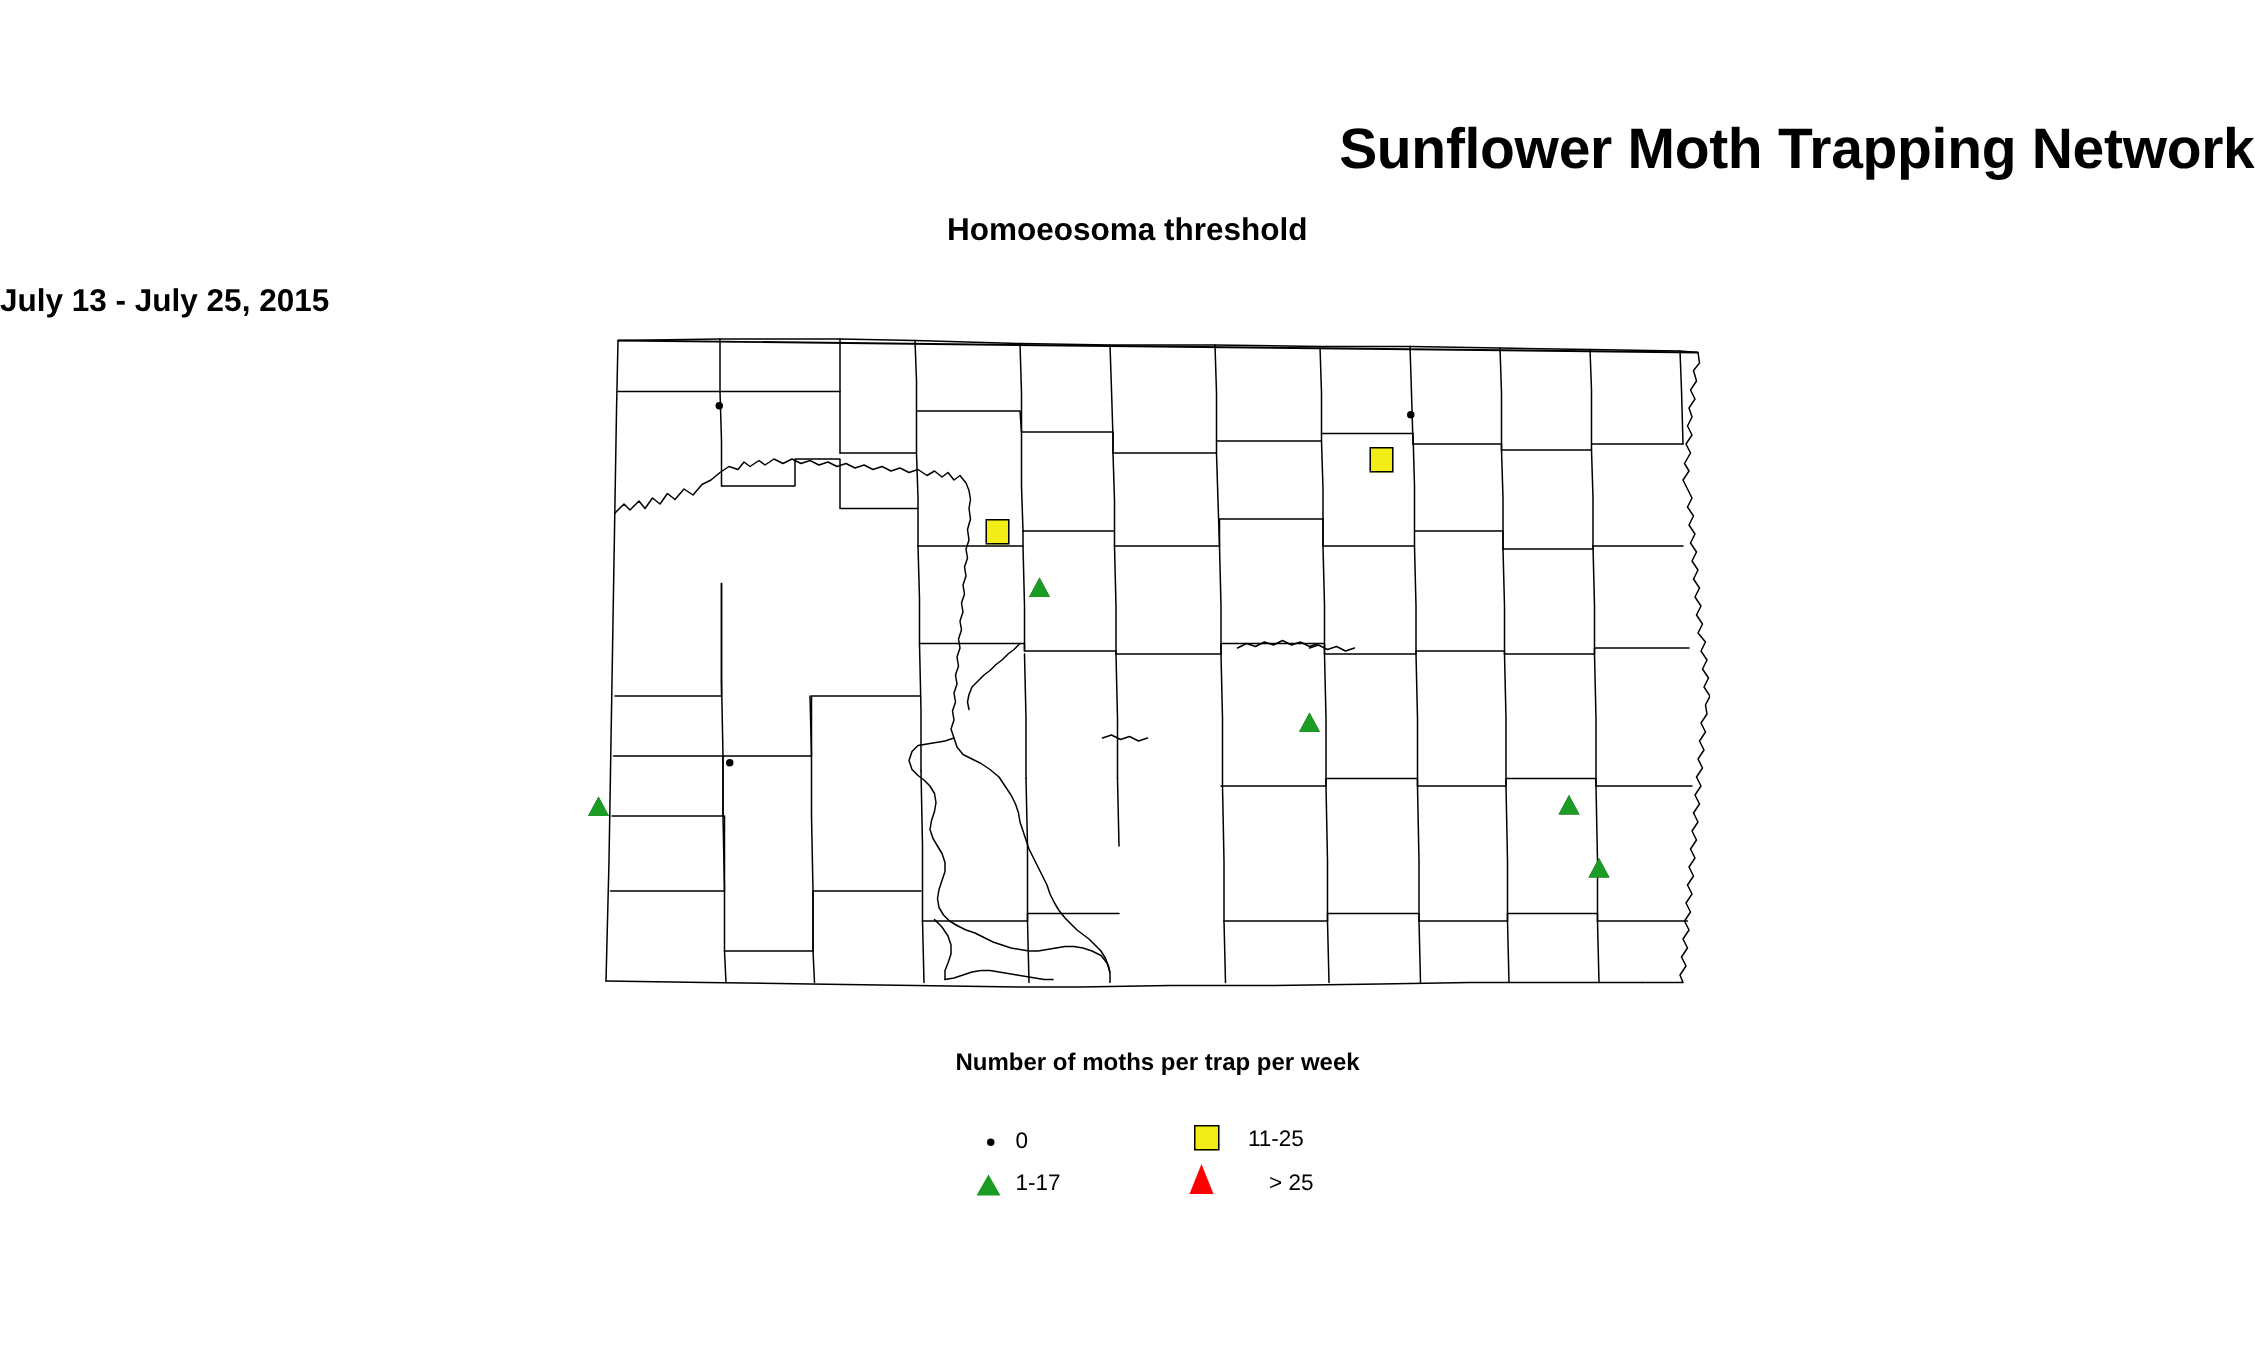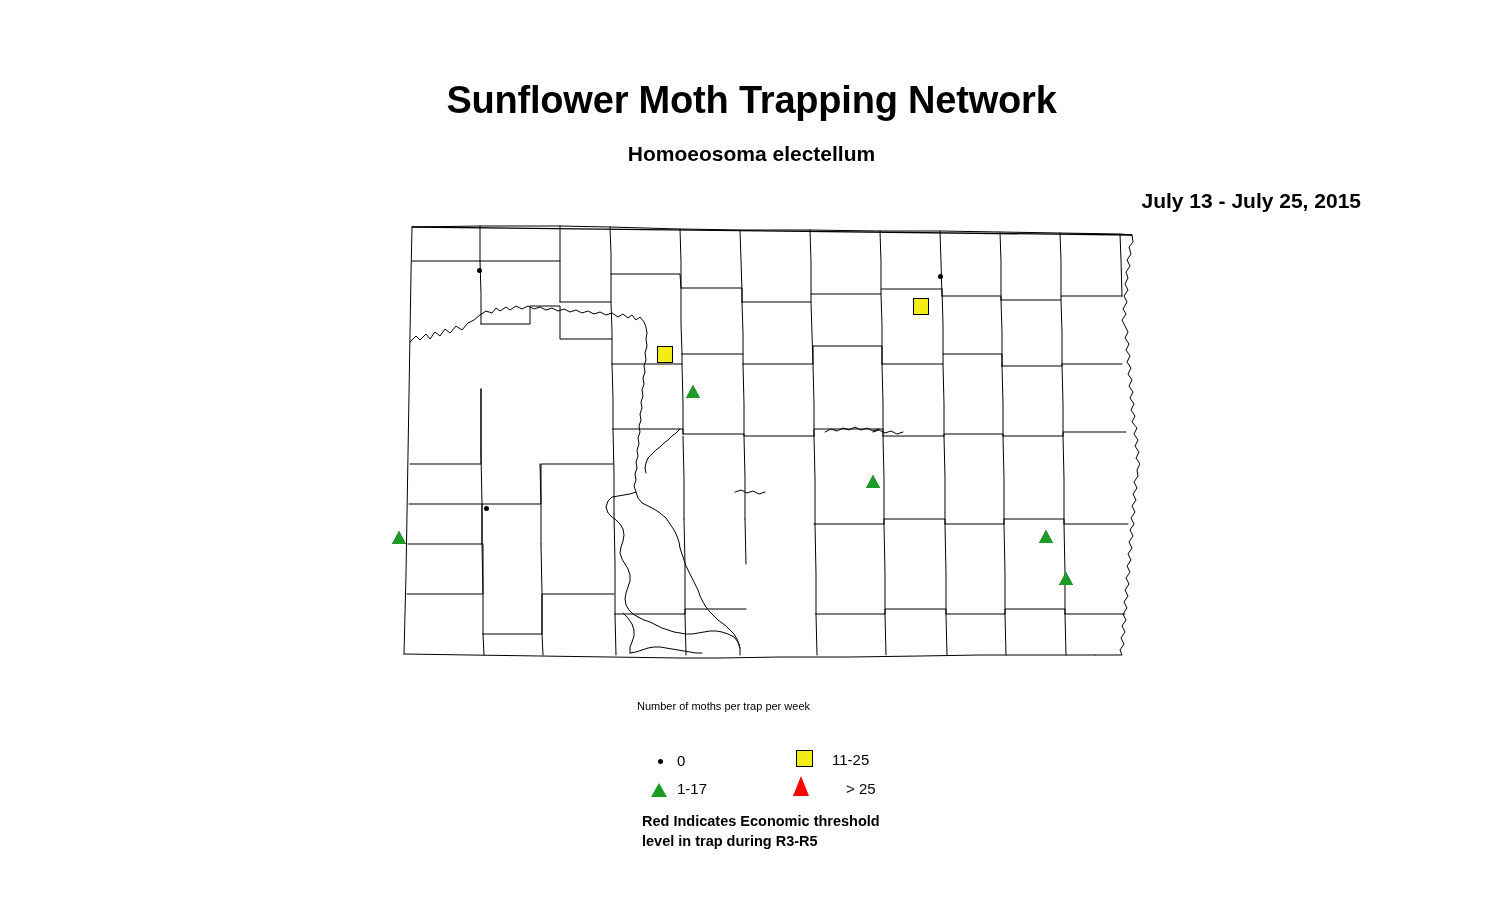--- a/index.html
+++ b/index.html
@@ -19,40 +19,40 @@
     position: absolute;
     left: 0; top: 0;
     width: 1503px;
     height: 900px;
     background: #ffffff;
   }
   .title-main {
     position: absolute;
     left: 0; top: 80px;
     width: 1503px;
-    text-align: center;
+    text-align: right;
     font-size: 38px;
     font-weight: bold;
     letter-spacing: -0.2px;
     line-height: 1.1;
   }
   .title-species {
     position: absolute;
     left: 0; top: 142px;
     width: 1503px;
     text-align: center;
     font-size: 21px;
     font-weight: bold;
     line-height: 1.1;
   }
   .title-dates {
     position: absolute;
     left: 0; top: 189px;
     width: 1361px;
-    text-align: right;
+    text-align: left;
     font-size: 21px;
     font-weight: bold;
     line-height: 1.1;
   }
   #map-wrap {
     position: absolute;
     left: 380px;
     top: 214px;
     width: 760px;
     height: 460px;
@@ -75,22 +75,22 @@
   #legend {
     position: absolute;
     left: 637px;
     top: 700px;
     width: 330px;
     height: 160px;
   }
   .legend-title {
     position: absolute;
     left: 0; top: 0;
-    font-size: 11px;
-    font-weight: normal;
+    font-size: 16px;
+    font-weight: bold;
     white-space: nowrap;
   }
   .legend-row { position: absolute; }
   .legend-label {
     position: absolute;
     font-size: 15px;
     font-weight: normal;
     white-space: nowrap;
   }
   .legend-note {
@@ -142,21 +142,21 @@
     border: 1.6px solid #000000;
     box-sizing: border-box;
   }
 </style>
 </head>
 <body>
 
 <div id="page">
 
   <div class="title-main">Sunflower Moth Trapping Network</div>
-  <div class="title-species">Homoeosoma electellum</div>
+  <div class="title-species">Homoeosoma threshold</div>
   <div class="title-dates">July 13 - July 25, 2015</div>
 
   <div id="map-wrap">
     <svg id="nd-map" width="760" height="460" viewBox="0 0 760 460" xmlns="http://www.w3.org/2000/svg">
       <g>
 
         <path class="river-path" d="M32,13 L100,12 L180,12 L230,13 L300,15 L360,16 L430,16 L500,17 L560,17 L620,18 L680,19 L740,20 L752,21"></path>
 
         <path class="river-path" d="M32,13 L31,60 L30,120 L29,180 L28,240 L27,300 L26,360 L25,400 L24,440"></path>
 
@@ -326,19 +326,15 @@
     <div class="legend-row" style="left:155px;top:48px;">
       <span class="sym-sq" style="left:4px;top:2px;width:17px;height:17px;"></span>
       <span class="legend-label" style="left:40px;top:3px;">11-25</span>
     </div>
 
     <div class="legend-row" style="left:155px;top:76px;">
       <span class="sym-tri sym-tri-red" style="left:1px;top:0px;"></span>
       <span class="legend-label" style="left:40px;top:4px;margin-left:14px;">&gt; 25</span>
     </div>
 
-    <div class="legend-note">
-      <div>Red Indicates Economic threshold</div>
-      <div>level in trap during R3-R5</div>
-    </div>
   </div>
 
 </div>
 
 </body></html>

